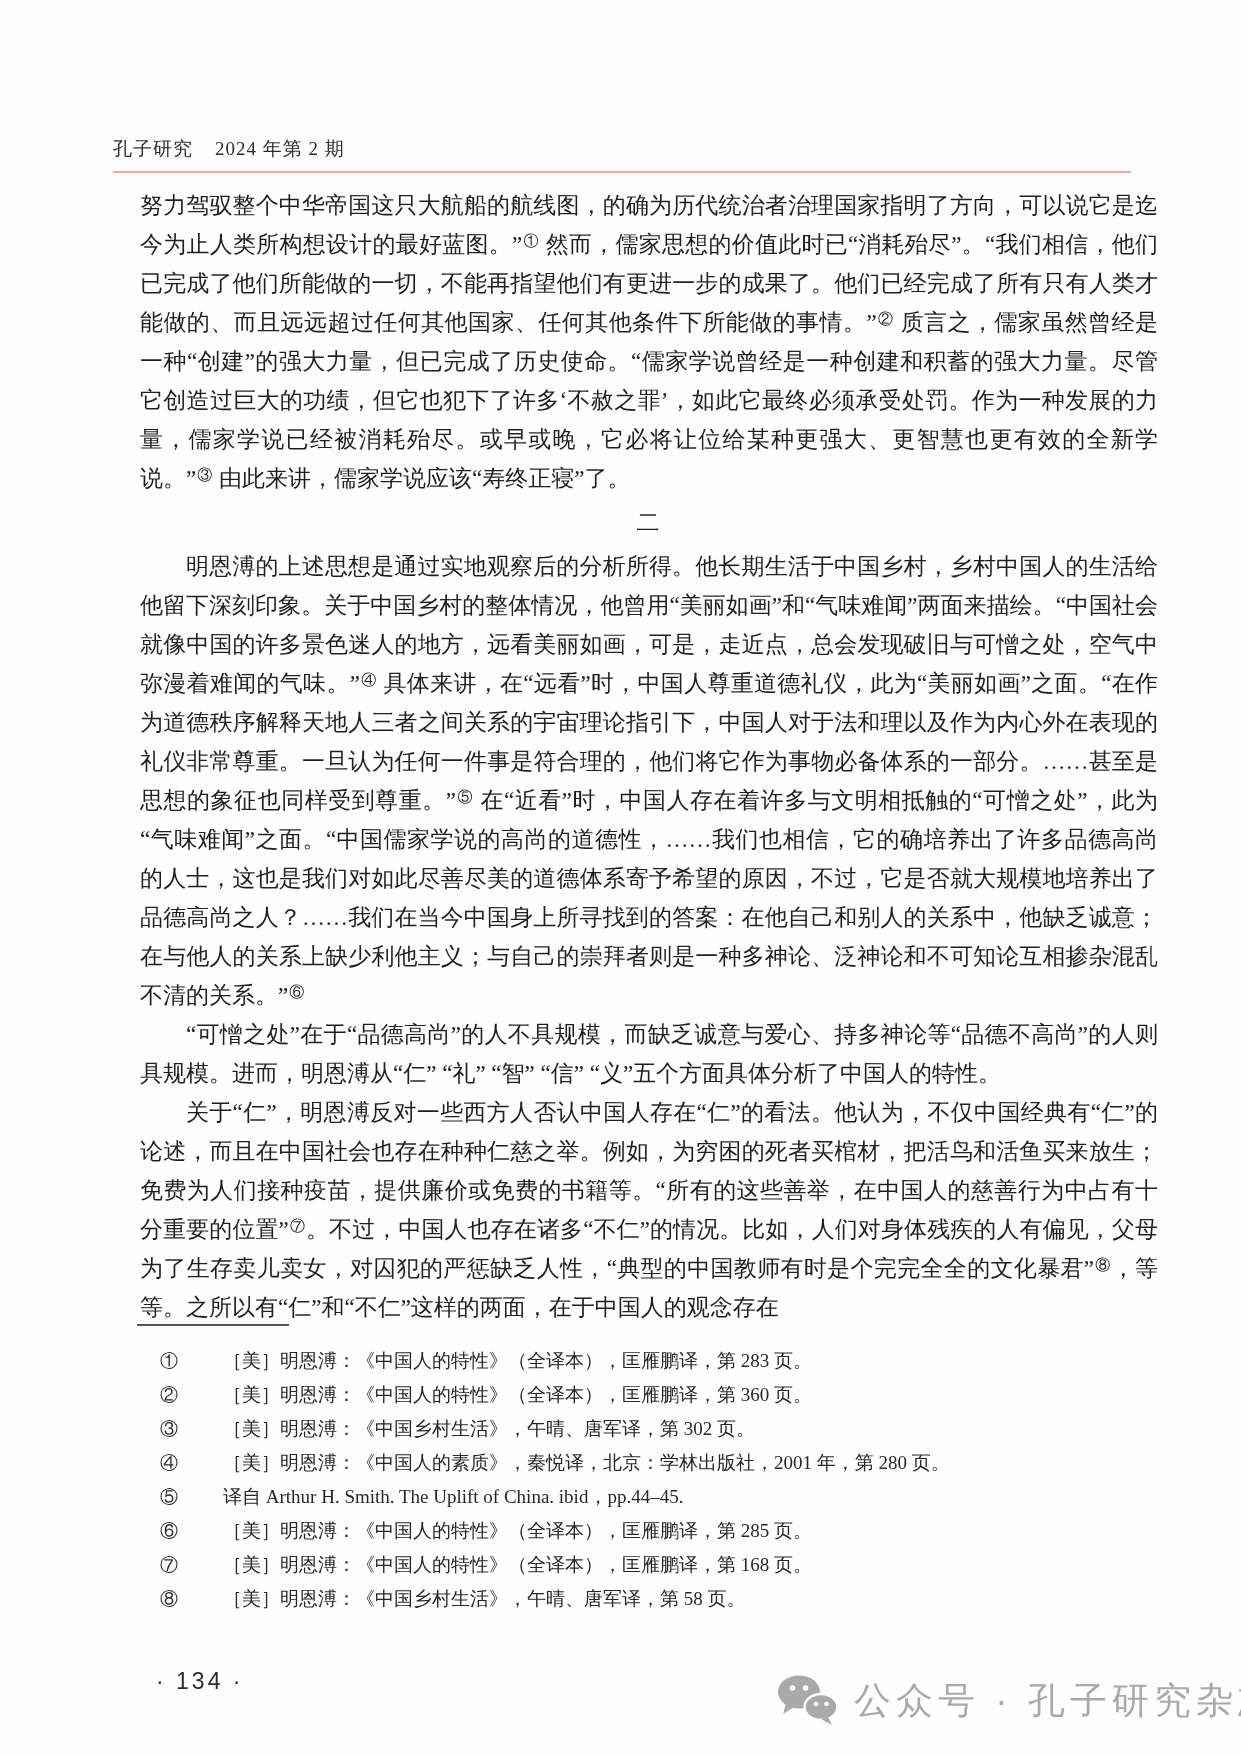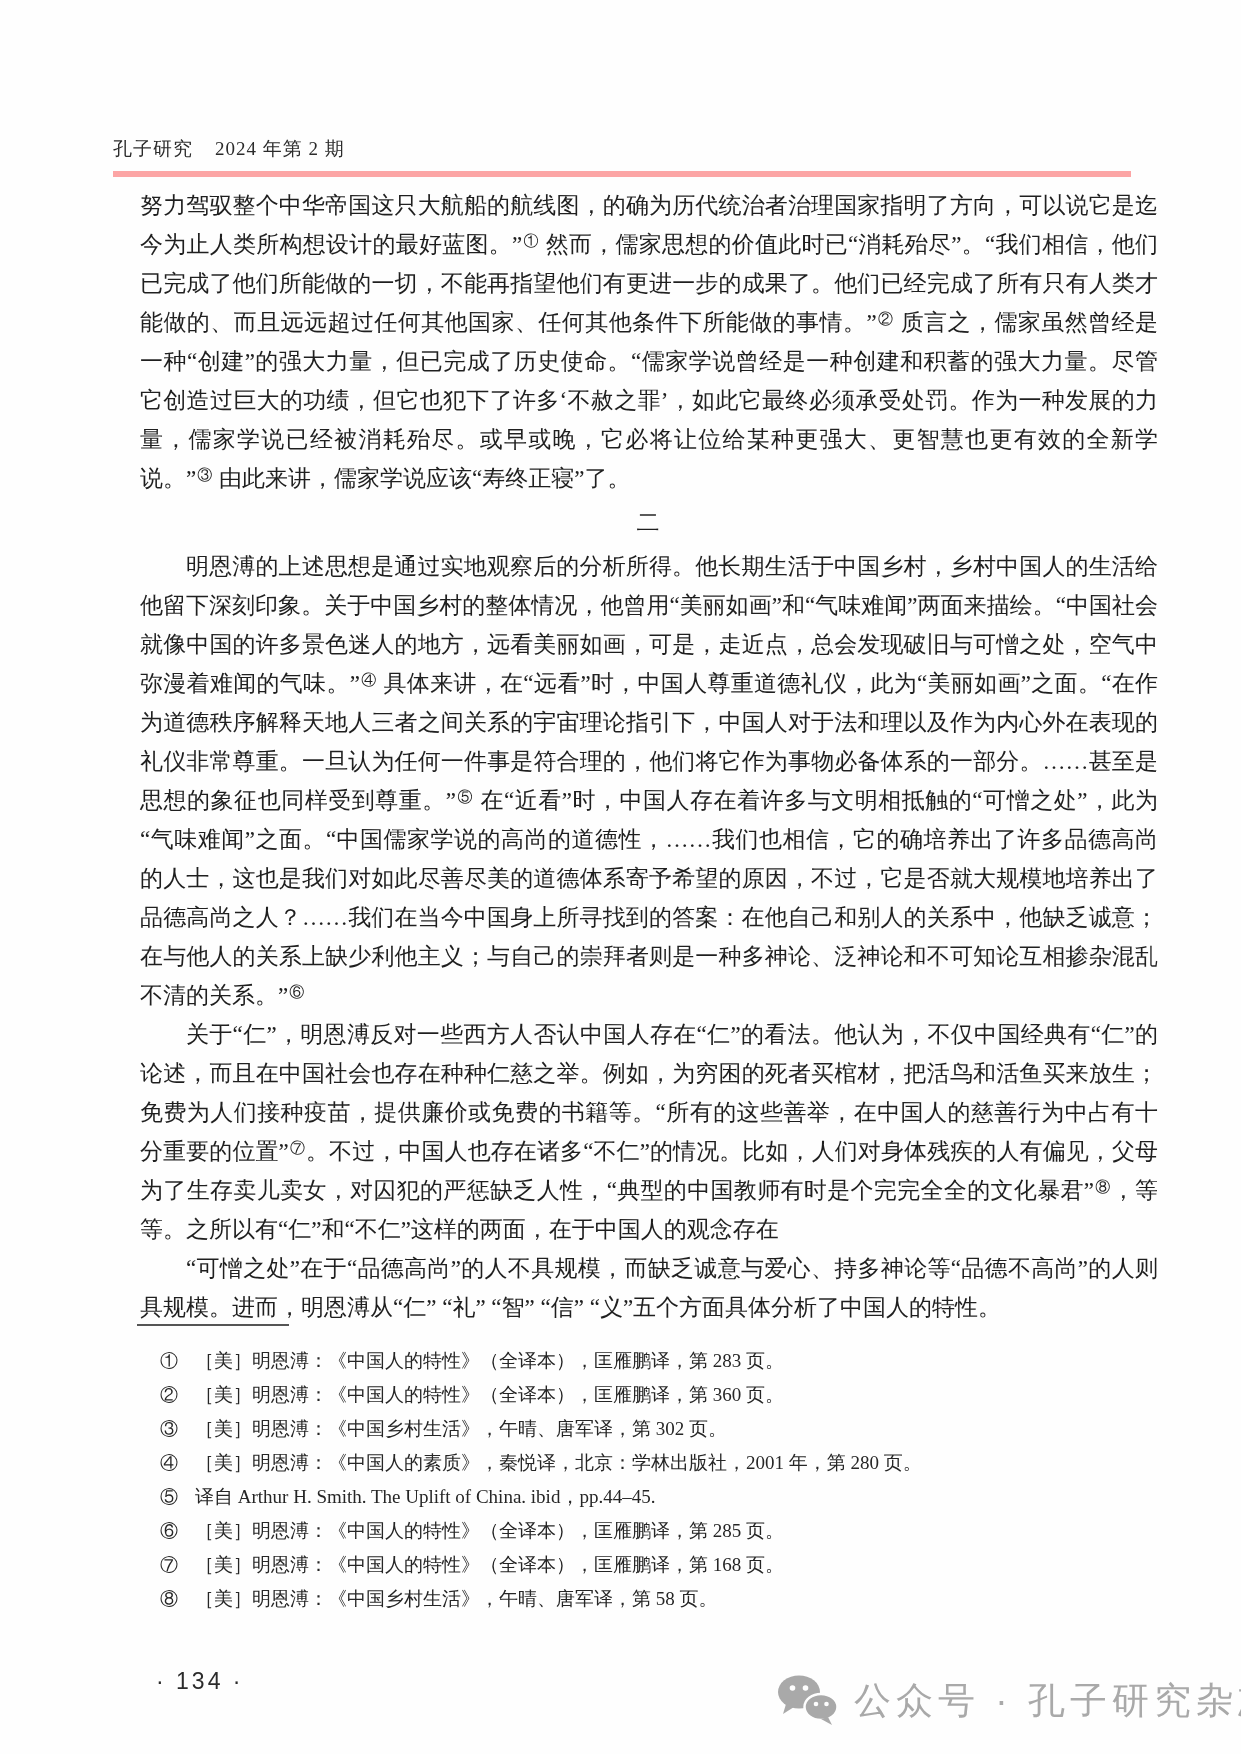--- a/index.html
+++ b/index.html
@@ -8,21 +8,21 @@
     width:1241px;height:1754px;
     margin:0 auto;
     background:#fefefe;
     font-family:"Liberation Serif","DejaVu Serif",serif;
     color:#1f1f1f;
     overflow:hidden;
   }
   .header{
     position:absolute;left:113px;top:136px;width:1018px;
     font-size:19px;color:#2b2b2b;
-    padding-bottom:9px;border-bottom:6px solid #fca5a5;
+    padding-bottom:9px;border-bottom:2px solid #fca5a5;
     letter-spacing:1px;
   }
   .header .issue{margin-left:22px;}
   .content{
     position:absolute;left:113px;top:186px;width:1018px;margin-left:27px;
   }
   .para{
     margin:0;font-size:23px;line-height:39px;
     text-align:justify;text-justify:inter-ideograph;
     color:#1f1f1f;
@@ -39,21 +39,21 @@
   .fn-sep{
     position:absolute;left:137px;top:1324px;width:152px;height:0;
     border-top:2px solid #555;
   }
   .footnotes{
     position:absolute;left:160px;top:1344px;width:900px;
     font-size:19px;color:#262626;
   }
   .fn-row{display:flex;align-items:baseline;line-height:33px;}
   .fn-marker{flex:0 0 auto;font-size:18px;margin-right:17px;}
-  .fn-text{flex:1 1 auto;}
+  .fn-text{flex:1 1 auto;margin-left:28px;}
   .it{}
   .page-num{
     position:absolute;left:156px;top:1668px;
     font-family:"Liberation Sans","DejaVu Sans",sans-serif;
     font-size:23px;color:#2b2b2b;letter-spacing:3px;
   }
   .watermark{
     position:absolute;left:776px;top:1674px;
     display:flex;align-items:center;gap:14px;
     color:#a9a9a9;
@@ -70,22 +70,22 @@
 <div class="page">
 
   <div class="header">
     <span>孔子研究</span><span class="issue">2024 年第 2 期</span>
   </div>
 
   <div class="content">
       <p class="para">努力驾驭整个中华帝国这只大航船的航线图，的确为历代统治者治理国家指明了方向，可以说它是迄今为止人类所构想设计的最好蓝图。”<sup class="note-ref">①</sup> 然而，儒家思想的价值此时已“消耗殆尽”。“我们相信，他们已完成了他们所能做的一切，不能再指望他们有更进一步的成果了。他们已经完成了所有只有人类才能做的、而且远远超过任何其他国家、任何其他条件下所能做的事情。”<sup class="note-ref">②</sup> 质言之，儒家虽然曾经是一种“创建”的强大力量，但已完成了历史使命。“儒家学说曾经是一种创建和积蓄的强大力量。尽管它创造过巨大的功绩，但它也犯下了许多‘不赦之罪’，如此它最终必须承受处罚。作为一种发展的力量，儒家学说已经被消耗殆尽。或早或晚，它必将让位给某种更强大、更智慧也更有效的全新学说。”<sup class="note-ref">③</sup> 由此来讲，儒家学说应该“寿终正寝”了。</p>
       <div class="sec-head">二</div>
       <p class="para ind">明恩溥的上述思想是通过实地观察后的分析所得。他长期生活于中国乡村，乡村中国人的生活给他留下深刻印象。关于中国乡村的整体情况，他曾用“美丽如画”和“气味难闻”两面来描绘。“中国社会就像中国的许多景色迷人的地方，远看美丽如画，可是，走近点，总会发现破旧与可憎之处，空气中弥漫着难闻的气味。”<sup class="note-ref">④</sup> 具体来讲，在“远看”时，中国人尊重道德礼仪，此为“美丽如画”之面。“在作为道德秩序解释天地人三者之间关系的宇宙理论指引下，中国人对于法和理以及作为内心外在表现的礼仪非常尊重。一旦认为任何一件事是符合理的，他们将它作为事物必备体系的一部分。……甚至是思想的象征也同样受到尊重。”<sup class="note-ref">⑤</sup> 在“近看”时，中国人存在着许多与文明相抵触的“可憎之处”，此为“气味难闻”之面。“中国儒家学说的高尚的道德性，……我们也相信，它的确培养出了许多品德高尚的人士，这也是我们对如此尽善尽美的道德体系寄予希望的原因，不过，它是否就大规模地培养出了品德高尚之人？……我们在当今中国身上所寻找到的答案：在他自己和别人的关系中，他缺乏诚意；在与他人的关系上缺少利他主义；与自己的崇拜者则是一种多神论、泛神论和不可知论互相掺杂混乱不清的关系。”<sup class="note-ref">⑥</sup></p>
+      <p class="para ind">“可憎之处”在于“品德高尚”的人不具规模，而缺乏诚意与爱心、持多神论等“品德不高尚”的人则具规模。进而，明恩溥从“仁” “礼” “智” “信” “义”五个方面具体分析了中国人的特性。</p>
       <p class="para ind">关于“仁”，明恩溥反对一些西方人否认中国人存在“仁”的看法。他认为，不仅中国经典有“仁”的论述，而且在中国社会也存在种种仁慈之举。例如，为穷困的死者买棺材，把活鸟和活鱼买来放生；免费为人们接种疫苗，提供廉价或免费的书籍等。“所有的这些善举，在中国人的慈善行为中占有十分重要的位置”<sup class="note-ref">⑦</sup>。不过，中国人也存在诸多“不仁”的情况。比如，人们对身体残疾的人有偏见，父母为了生存卖儿卖女，对囚犯的严惩缺乏人性，“典型的中国教师有时是个完完全全的文化暴君”<sup class="note-ref">⑧</sup>，等等。之所以有“仁”和“不仁”这样的两面，在于中国人的观念存在</p>
-      <p class="para ind">“可憎之处”在于“品德高尚”的人不具规模，而缺乏诚意与爱心、持多神论等“品德不高尚”的人则具规模。进而，明恩溥从“仁” “礼” “智” “信” “义”五个方面具体分析了中国人的特性。</p>
     </div>
 
   <div class="fn-sep"></div>
 
   <div class="footnotes">
       <div class="fn-row">
         <span class="fn-marker">①</span>
         <span class="fn-text"><span>［美］明恩溥：《中国人的特性》（全译本），匡雁鹏译，第 283 页。</span></span>
       </div>
       <div class="fn-row">

